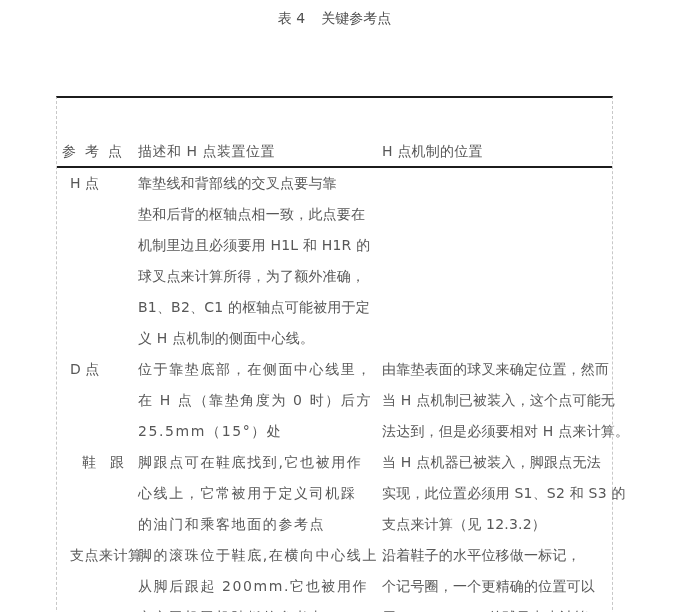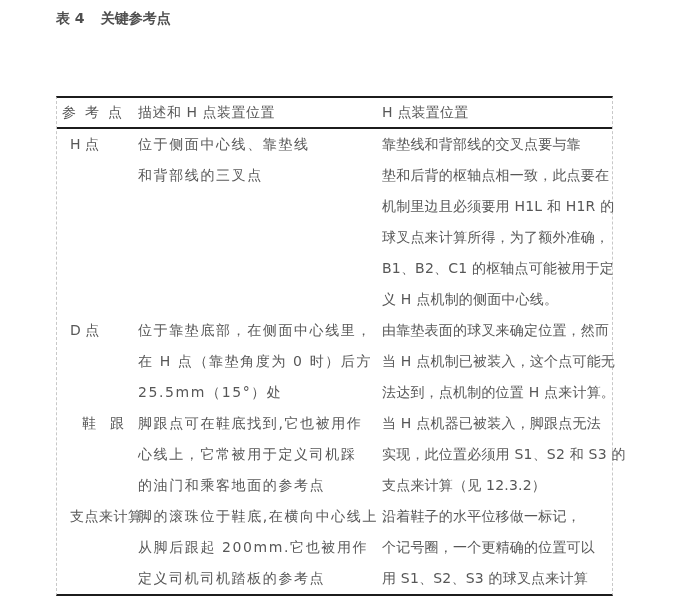--- a/index.html
+++ b/index.html
@@ -10,39 +10,40 @@
   }
   html,body{margin:0;padding:0;}
   body{
     width:689px;height:612px;position:relative;overflow:hidden;
     background:var(--bg-color);
     font-family:"DejaVu Sans",sans-serif;
     color:var(--text-color);
   }
   .page-title-wrap{
     position:absolute;left:56px;top:10px;width:557px;
-    display:flex;gap:16px;
-    font-size:14px;color:#4f4f4f;font-weight:bold;
+    display:flex;justify-content:center;gap:16px;
+    font-size:14px;color:#4f4f4f;
   }
   .doc-table{
     position:absolute;left:56px;top:96px;width:557px;
     box-sizing:border-box;
     border-left:1px dashed var(--dash-color);
     border-right:1px dashed var(--dash-color);
     border-top:2px solid var(--line-color);
     border-bottom:2px solid var(--line-color);
   }
   .grid-row{
     display:grid;
     grid-template-columns:81px 244px 230px;
   }
   .header-row{
     height:29px;
     border-bottom:2px solid var(--line-color);
     align-items:center;
+    margin-top:39px;
   }
   .cell{
     font-size:14px;
     line-height:31px;
     white-space:pre;
     overflow:visible;
   }
   .header-row .cell{line-height:29px;}
   .cell-point{padding-left:5px;letter-spacing:0;margin-left:8px;}
   .h-point{padding-left:5px;letter-spacing:9px;}
@@ -59,43 +60,41 @@
 <div class="page-title-wrap">
   <span>表 4</span>
   <span>关键参考点</span>
 </div>
 
 <div class="doc-table">
 
   <div class="grid-row header-row">
     <div class="cell h-point">参考点</div>
     <div class="cell h-desc">描述和 H 点装置位置</div>
-    <div class="cell h-mech">H 点装置位置</div>
+    <div class="cell h-mech">H 点机制的位置</div>
   </div>
 
   <div class="grid-row">
     <div class="cell cell-point">H 点</div>
-    <div class="cell cell-desc">位于侧面中心线、靠垫线
-和背部线的三叉点</div>
     <div class="cell cell-mech">靠垫线和背部线的交叉点要与靠
 垫和后背的枢轴点相一致，此点要在
 机制里边且必须要用 H1L 和 H1R 的
 球叉点来计算所得，为了额外准确，
 B1、B2、C1 的枢轴点可能被用于定
 义 H 点机制的侧面中心线。</div>
   </div>
 
   <div class="grid-row">
     <div class="cell cell-point">D 点</div>
     <div class="cell cell-desc">位于靠垫底部，在侧面中心线里，
 在 H 点（靠垫角度为 0 时）后方
 25.5mm（15°）处</div>
     <div class="cell cell-mech">由靠垫表面的球叉来确定位置，然而
 当 H 点机制已被装入，这个点可能无
-法达到，点机制的位置 H 点来计算。</div>
+法达到，但是必须要相对 H 点来计算。</div>
   </div>
 
   <div class="grid-row row-heel">
     <div class="cell cell-point">鞋跟</div>
     <div class="cell cell-desc">脚跟点可在鞋底找到,它也被用作
 心线上，它常被用于定义司机踩
 的油门和乘客地面的参考点</div>
     <div class="cell cell-mech">当 H 点机器已被装入，脚跟点无法
 实现，此位置必须用 S1、S2 和 S3 的
 支点来计算（见 12.3.2）</div>

